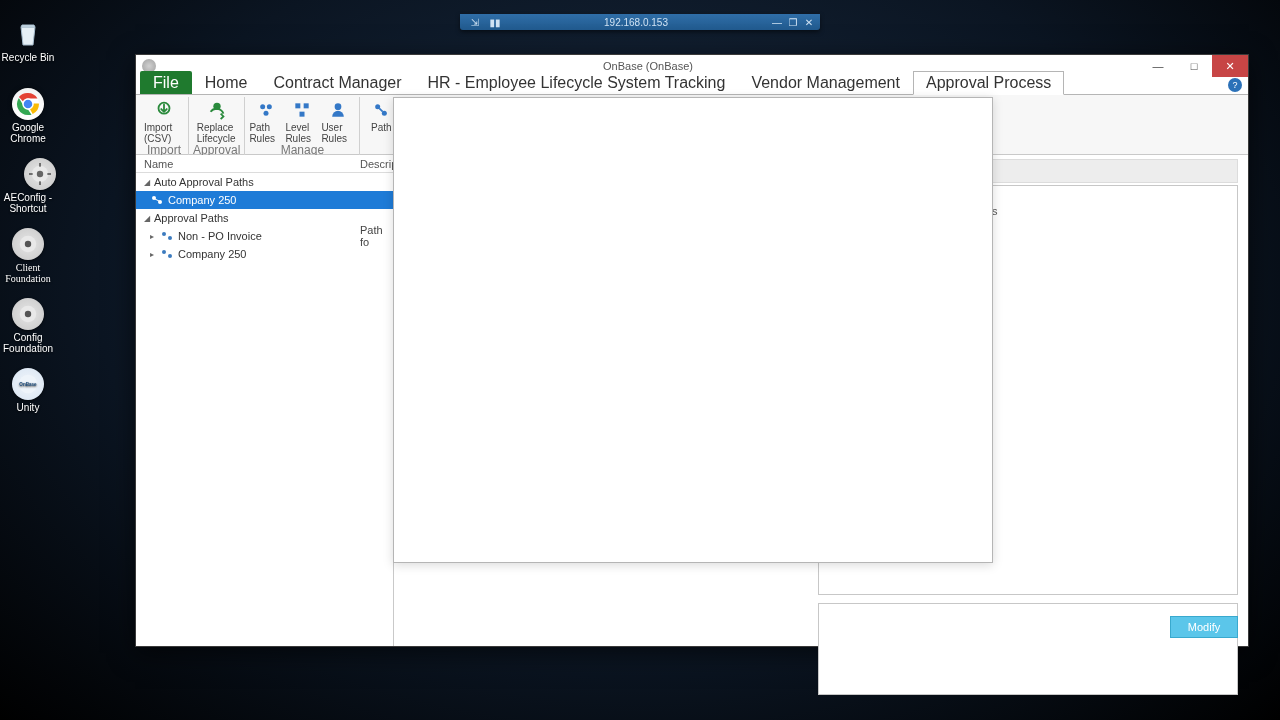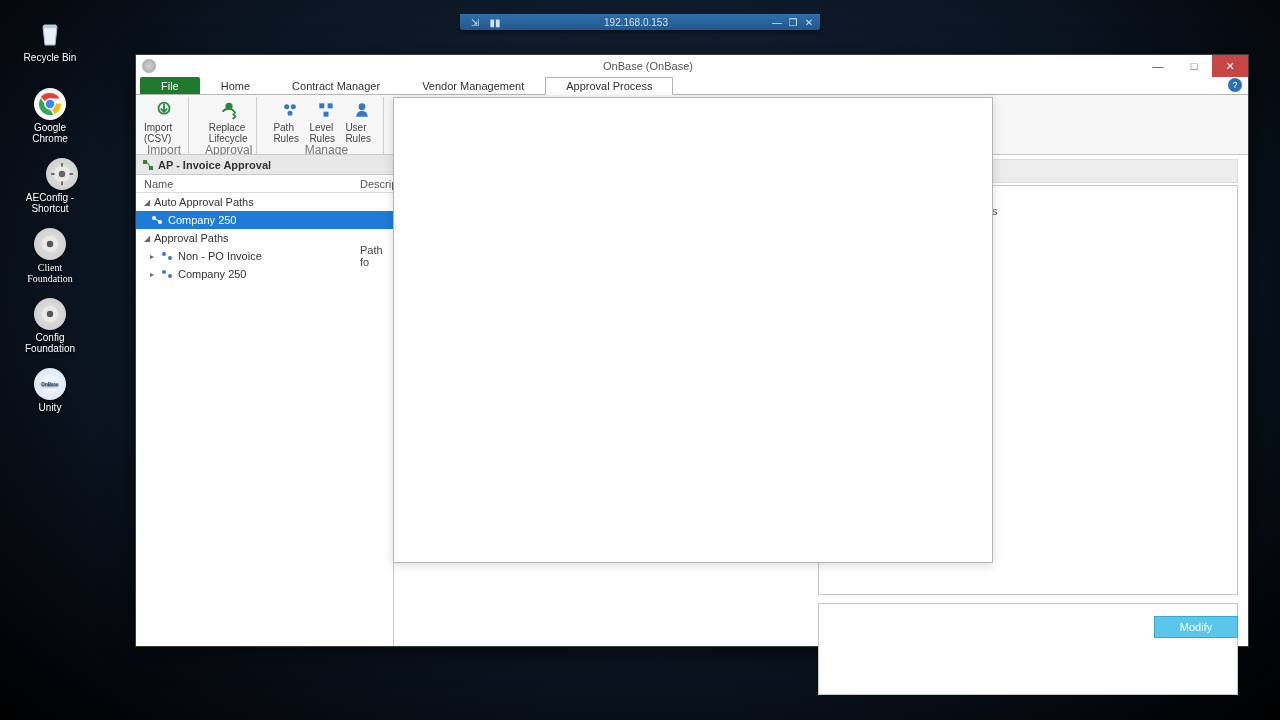--- a/index.html
+++ b/index.html
@@ -7,21 +7,21 @@
   width: 1280px; height: 720px;
   font-family: "Segoe UI", Tahoma, sans-serif;
   font-size: 11px;
   background: radial-gradient(ellipse at 50% 40%, #1a2d45 0%, #0b1522 60%, #000 100%);
   overflow: hidden;
   position: relative;
 }
 
 
 .desktop-icon {
-  position: absolute; left: 22px; width: 56px;
+  position: absolute; left: 0; width: 56px;
   display: flex; flex-direction: column; align-items: center;
   color: #fff; font-size: 10px; text-align: center;
   text-shadow: 0 1px 2px rgba(0,0,0,.8);
   cursor: pointer;
 }
 .desktop-icon .di-img {
   width: 32px; height: 32px; border-radius: 6px;
   display: flex; align-items: center; justify-content: center;
   margin-bottom: 2px;
 }
@@ -73,31 +73,31 @@
   color:#444; cursor:pointer;
 }
 .titlebar .tb-btn.close { background:#c74545; color:#fff; }
 
 .tabstrip {
   height: 18px; background:#fff; display:flex; align-items:flex-end;
   border-bottom: 1px solid #b5b5b5;
   padding-left:4px; position:relative;
 }
 .tab {
-  padding: 2px 20px; font-size: 11px; color:#333;
+  padding: 2px 12px; font-size: 16px; color:#333;
   border: 1px solid transparent; border-bottom:none;
   cursor:pointer; white-space:nowrap;
 }
 .tab.file { background:#1f7a2e; color:#fff; border-radius:2px 2px 0 0; }
 .tab.active { background:#fff; border-color:#b5b5b5; border-bottom:1px solid #fff; margin-bottom:-1px; }
 .help-btn { position:absolute; right:6px; top:1px; width:14px; height:14px; border-radius:50%; background:#2b71b8; color:#fff; font-size:9px; display:flex; align-items:center; justify-content:center; cursor:pointer;}
 
 .ribbon {
   height: 60px; background:#f7f7f7; border-bottom:1px solid #c9c9c9;
-  display:flex; align-items:flex-start; gap:12px;
+  display:flex; align-items:flex-start; gap:0;
   padding: 2px 4px 0 4px;
 }
 .rgroup { display:flex; flex-direction:column; align-items:center; border-right:1px solid #d0d0d0; padding:0 4px; height:58px;}
 .rgroup:last-child { border-right:none; }
 .rgroup .icons-row { display:flex; gap:2px; }
 .rbtn { width:34px; display:flex; flex-direction:column; align-items:center; font-size:10px; color:#444; cursor:pointer; padding-top:2px;}
 .rbtn.big { width:40px; }
 .rbtn .ricon { width:22px; height:22px; display:flex; align-items:center; justify-content:center; margin-bottom:1px;}
 .rbtn.disabled { opacity:.45; cursor:default;}
 .rbtn .arrow { font-size:8px; line-height:8px;}
@@ -140,21 +140,21 @@
 .detail-box-outer{
   position:absolute; right:10px; top:448px; width:420px; height:92px;
   border:1px solid #c7c7c7; background:#fff;
 }
 .detail-frag-text{
   position:absolute; left:598px; top:50px; font-size:11px; color:#555;
 }
 
 .modify-btn{
   position:absolute; right:10px; bottom:8px;
-  width:84px; height:22px;
+  width:68px; height:22px;
   background:#5bc6ea; border:1px solid #39a9ce;
   color:#fff; font-size:11px;
   display:flex; align-items:center; justify-content:center;
   cursor:pointer;
 }
 
 svg{display:block;}
 </style>
 </head>
 <body>
@@ -244,20 +244,21 @@
     <div class="tb-title">OnBase (OnBase)</div>
     <div class="tb-btn">—</div>
     <div class="tb-btn">□</div>
     <div class="tb-btn close">✕</div>
   </div>
 
   <div class="tabstrip">
     <div class="tab file">File</div>
     <div class="tab">Home</div>
     <div class="tab">Contract Manager</div>
+    <div class="tab">HR - Employee Lifecycle System Tracking</div>
     <div class="tab">Vendor Management</div>
     <div class="tab active">Approval Process</div>
     <div class="help-btn">?</div>
   </div>
 
   <div class="ribbon">
     <div class="rgroup">
       <div class="icons-row">
         <div class="rbtn big">
           <div class="ricon">
@@ -379,30 +380,20 @@
               </svg>
             </div>
         </div>
       </div>
       <div class="rgroup-label">Add</div>
     </div>
   </div>
 
   <div class="body-area">
     <div class="tree-panel">
-      <div class="tree-header">
-        <span class="thicon">
-          <svg width="12" height="12" viewBox="0 0 12 12">
-              <rect x="1" y="1" width="4" height="4" fill="#3b7e3b"></rect>
-              <rect x="7" y="7" width="4" height="4" fill="#3b7e3b"></rect>
-              <line x1="5" y1="3" x2="9" y2="9" stroke="#3b7e3b"></line>
-            </svg>
-        </span>
-        <span>AP - Invoice Approval</span>
-      </div>
       <div class="tree-cols">
         <div class="col-name">Name</div>
         <div class="col-desc">Description</div>
       </div>
       <div class="tree-body">
         <div class="trow">
           <div class="tname indent0">
               <span class="twist">◢</span>
               <span>Auto Approval Paths</span>
             </div>

